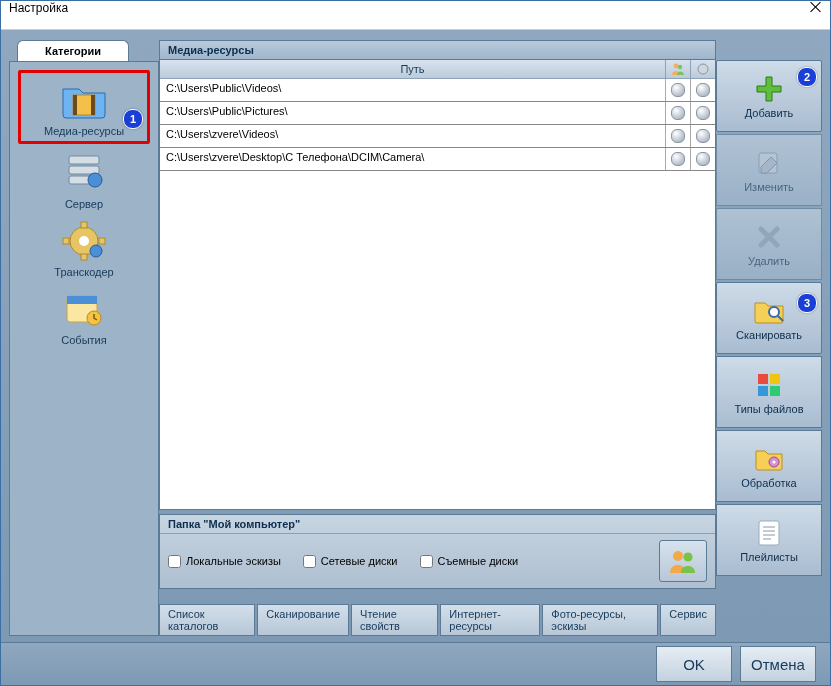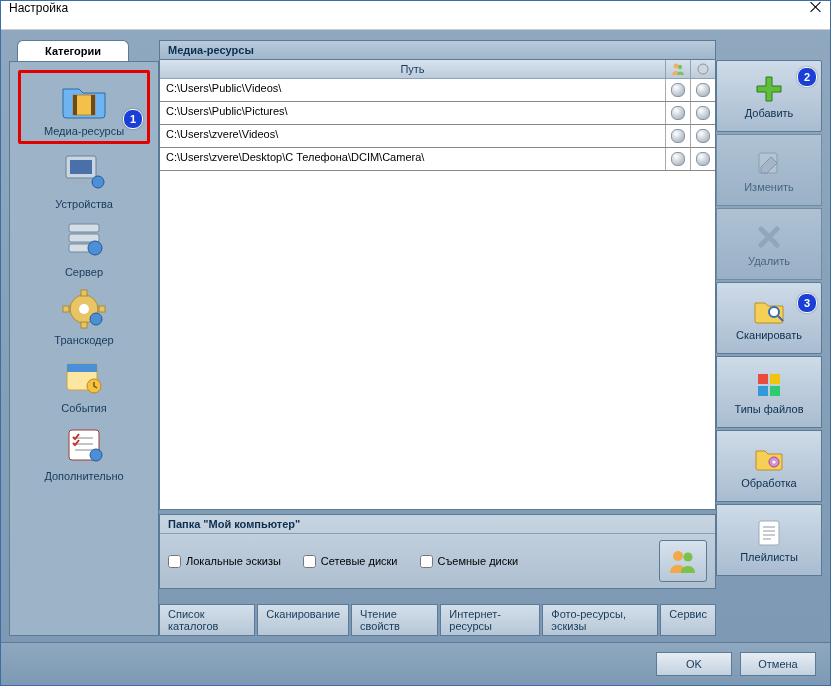--- a/index.html
+++ b/index.html
@@ -44,21 +44,21 @@
 .tabs-row{display:flex;gap:2px;margin-top:15px}
 .tab{border:1px solid #5a7a96;background:linear-gradient(#d3dfea,#b7c7d7);padding:3px 8px;font-size:11px;color:#153a5b;cursor:pointer}
 
 .right-col{width:106px;display:flex;flex-direction:column;gap:2px;padding-top:20px}
 .rbtn{border:1px solid #5a7a96;background:linear-gradient(#cedbe8,#a9bcd0);display:flex;flex-direction:column;align-items:center;justify-content:center;padding:6px 2px;gap:3px;cursor:pointer;position:relative;min-height:58px}
 .rbtn.disabled{opacity:.55;cursor:default}
 .rbtn .lbl{font-size:11px;color:#0d2e4d}
 .ricon{width:34px;height:30px;display:flex;align-items:center;justify-content:center}
 
 .footer{height:42px;background:linear-gradient(#8fa8bf,#7d99b3);display:flex;align-items:center;justify-content:flex-end;gap:8px;padding:0 14px;border-top:1px solid #5a7a96}
-.fbtn{min-width:76px;height:24px;border:1px solid #5a7a96;background:linear-gradient(#e6edf4,#c3d1df);color:#153a5b;cursor:pointer;font-size:11px}
+.fbtn{min-width:76px;height:36px;border:1px solid #5a7a96;background:linear-gradient(#e6edf4,#c3d1df);color:#153a5b;cursor:pointer;font-size:15px}
 
 svg{display:block}
 </style>
 </head>
 <body>
 
 <div class="window">
   <div class="titlebar">
     <span class="titlebar-text">Настройка</span>
     <span class="close-x"></span>
@@ -77,31 +77,20 @@
               <svg width="50" height="42" viewBox="0 0 50 42">
                   <path d="M4 10h16l4 4h22v22a3 3 0 0 1-3 3H7a3 3 0 0 1-3-3z" fill="#6fb4f2" stroke="#2d6aa8"></path>
                   <rect x="14" y="16" width="22" height="20" fill="#f5c04a" stroke="#b8892e"></rect>
                   <rect x="14" y="16" width="4" height="20" fill="#6b4a1f"></rect>
                   <rect x="32" y="16" width="4" height="20" fill="#6b4a1f"></rect>
                 </svg>
             </span>
             <span class="cat-label">Медиа-ресурсы</span>
           </div>
 
-          <div class="cat-item">
-            <span class="cat-icon">
-              <svg width="48" height="42" viewBox="0 0 48 42">
-                  <rect x="6" y="4" width="30" height="22" rx="2" fill="#c9d5e0" stroke="#6a8199"></rect>
-                  <rect x="10" y="8" width="22" height="14" fill="#4970a8"></rect>
-                  <rect x="14" y="28" width="14" height="4" fill="#9fb0c1"></rect>
-                  <circle cx="38" cy="30" r="6" fill="#4b8fd8" stroke="#285a94"></circle>
-                </svg>
-            </span>
-            <span class="cat-label">Устройства</span>
-          </div>
 
           <div class="cat-item">
             <span class="cat-icon">
               <svg width="46" height="42" viewBox="0 0 46 42">
                   <rect x="8" y="4" width="30" height="8" rx="2" fill="#d5dde5" stroke="#7289a0"></rect>
                   <rect x="8" y="14" width="30" height="8" rx="2" fill="#d5dde5" stroke="#7289a0"></rect>
                   <rect x="8" y="24" width="30" height="8" rx="2" fill="#d5dde5" stroke="#7289a0"></rect>
                   <circle cx="34" cy="28" r="7" fill="#4b8fd8" stroke="#285a94"></circle>
                 </svg>
             </span>
@@ -130,31 +119,20 @@
               <svg width="46" height="42" viewBox="0 0 46 42">
                   <rect x="6" y="8" width="30" height="26" rx="3" fill="#fbe7a2" stroke="#caa23e"></rect>
                   <rect x="6" y="8" width="30" height="8" fill="#4b8fd8"></rect>
                   <circle cx="33" cy="30" r="7" fill="#f6c244" stroke="#b88a20"></circle>
                   <path d="M33 26v4l3 2" stroke="#7a5a10" stroke-width="1.5" fill="none"></path>
                 </svg>
             </span>
             <span class="cat-label">События</span>
           </div>
 
-          <div class="cat-item">
-            <span class="cat-icon">
-              <svg width="46" height="42" viewBox="0 0 46 42">
-                  <rect x="8" y="6" width="30" height="30" rx="3" fill="#fff" stroke="#9a3d3d"></rect>
-                  <path d="M14 14h18M14 20h18M14 26h18" stroke="#888"></path>
-                  <path d="M12 13l2 2 4-5M12 19l2 2 4-5" stroke="#c23030" stroke-width="2" fill="none"></path>
-                  <circle cx="35" cy="31" r="6" fill="#4b8fd8" stroke="#285a94"></circle>
-                </svg>
-            </span>
-            <span class="cat-label">Дополнительно</span>
-          </div>
 
         </div>
       </div>
 
       <div class="center-col">
         <div class="section-header">Медиа-ресурсы</div>
         <div class="table-wrap">
           <div class="thead">
             <div class="th-path">Путь</div>
             <div class="th-icon">

